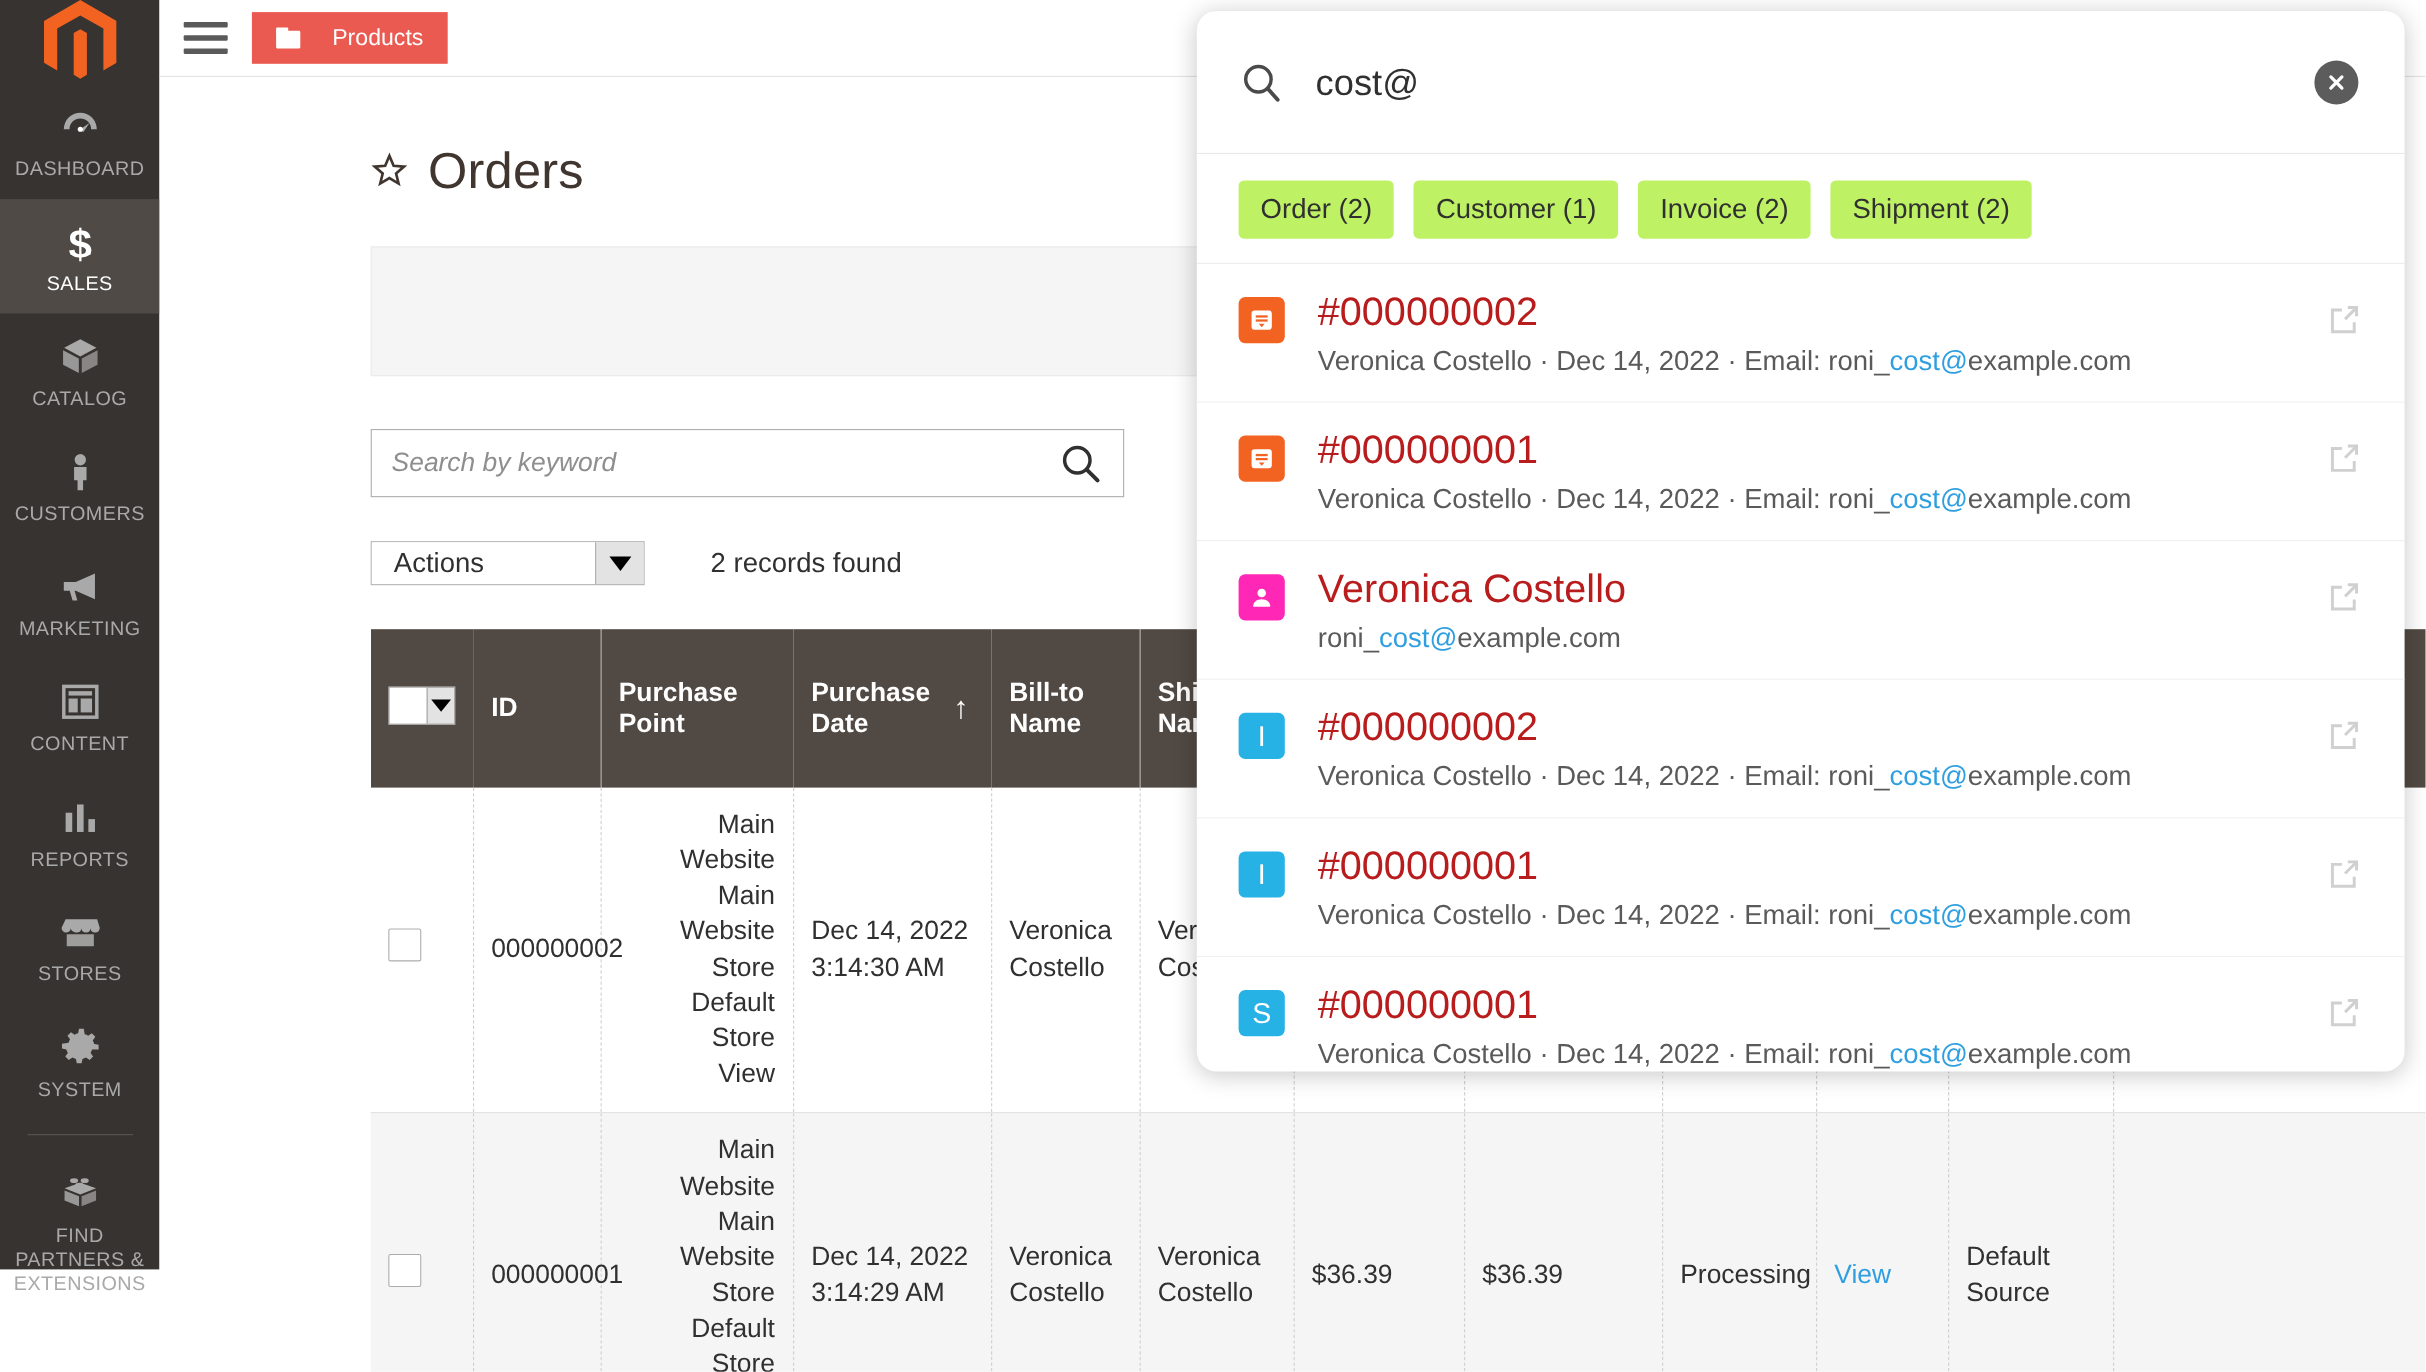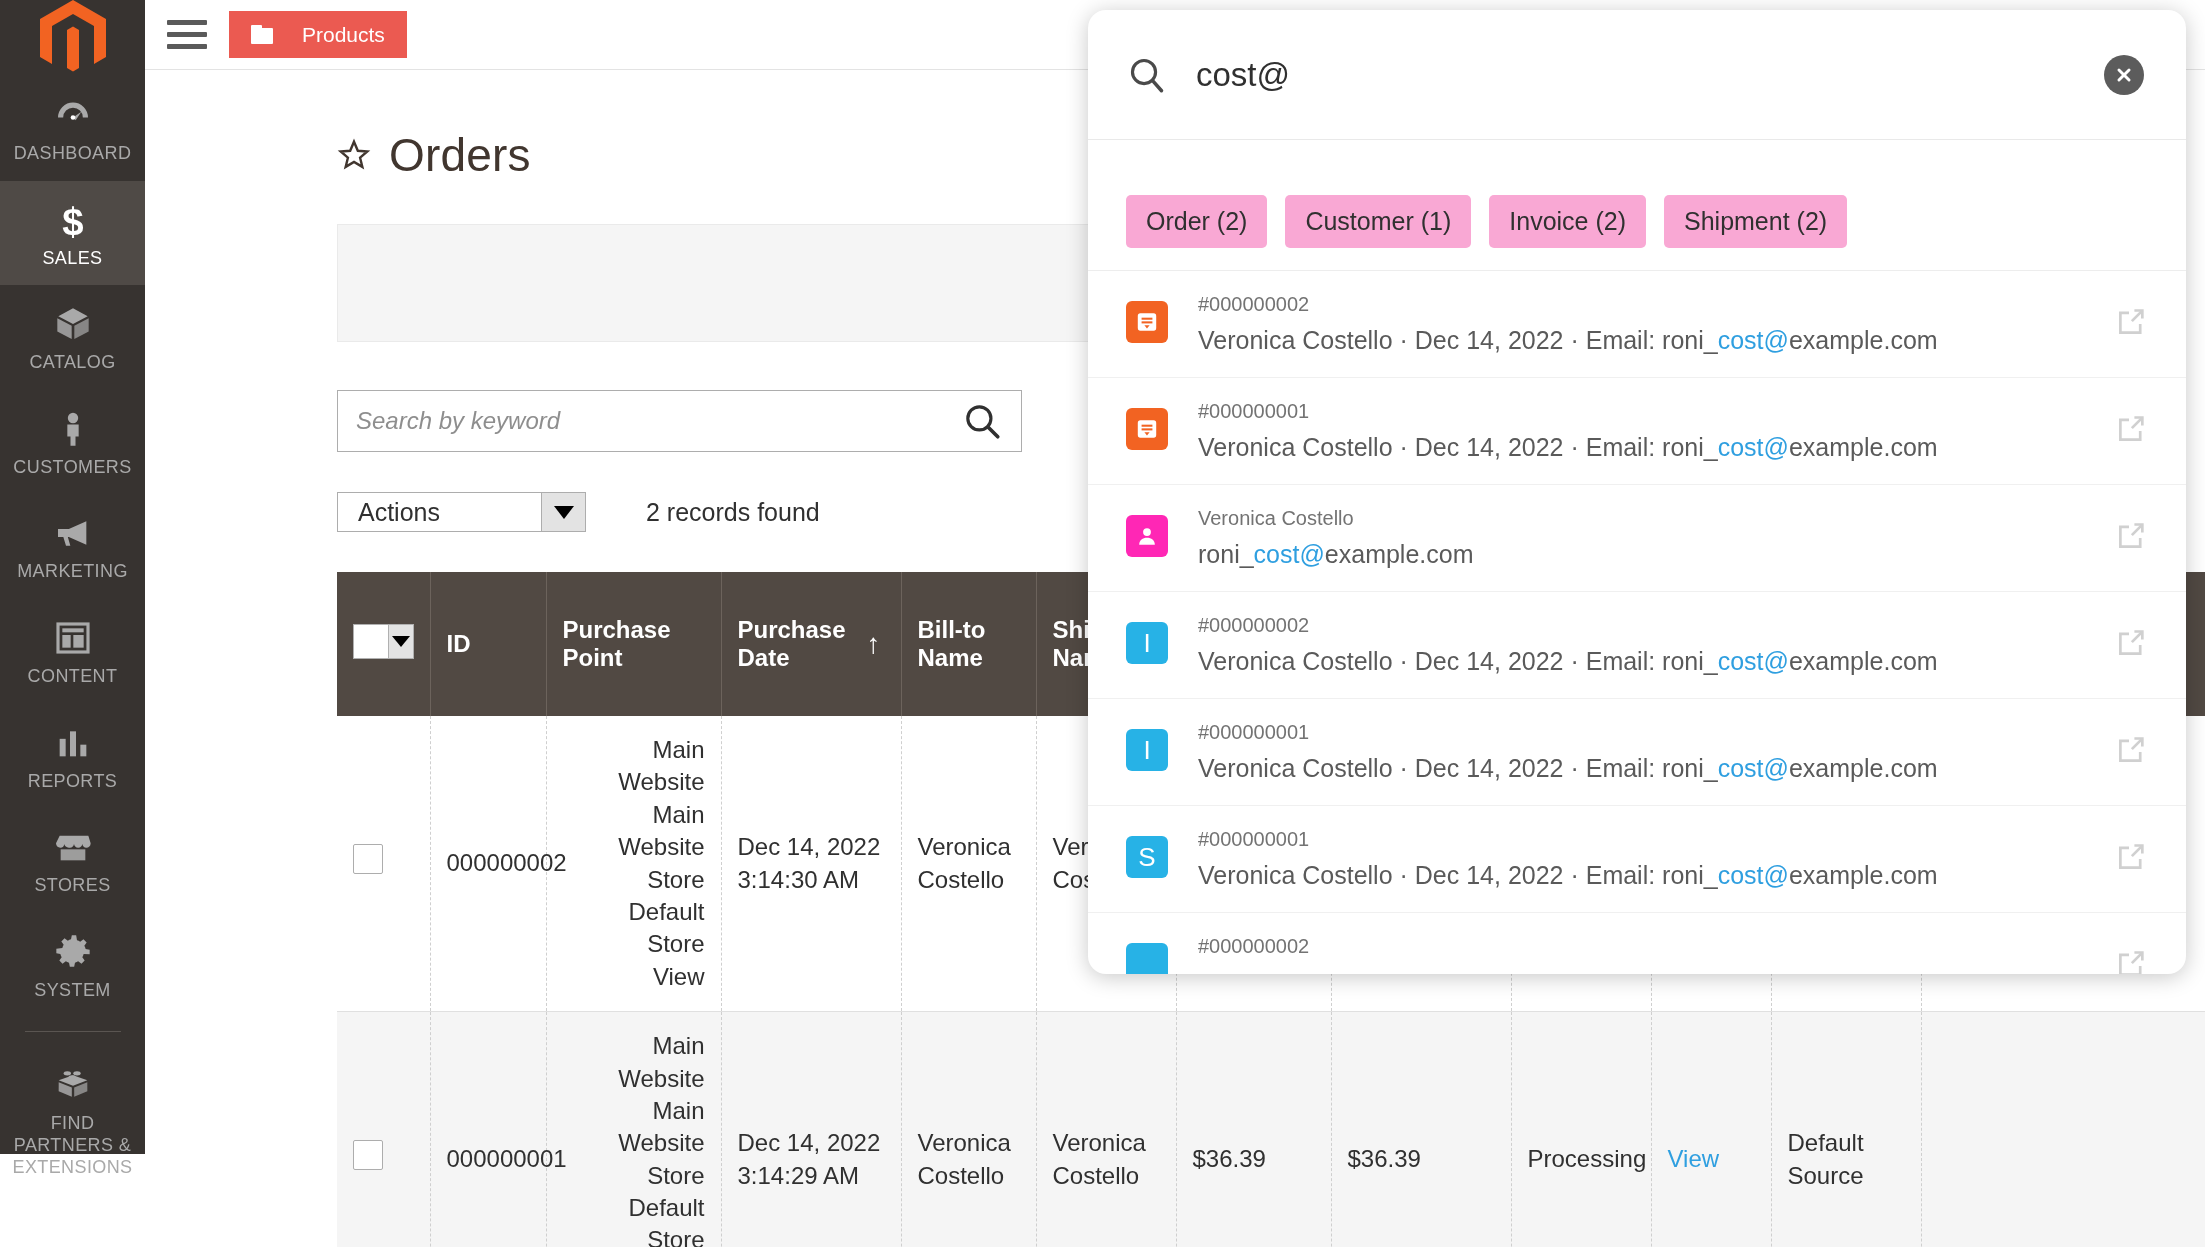--- a/index.html
+++ b/index.html
@@ -129,37 +129,37 @@
   }
   .gs-field .sico { margin-right: 28px; }
   .gs-field input {
     flex: 1; border: none; outline: none; font-size: 33px; color: #303030;
     font-family: "Liberation Sans", sans-serif;
   }
   .gs-clear { width: 40px; height: 40px; border-radius: 50%; background: #5c5c5c;
     display: flex; align-items: center; justify-content: center; cursor: pointer; flex: 0 0 auto; }
   .gs-tabs { display: flex; gap: 18px; padding: 24px 38px 22px 38px; border-bottom: 1px solid #ededed; }
   .gs-tab {
-    background: #f9a8d4; border-radius: 5px; padding: 12px 20px;
-    font-size: 25px; color: #303030; cursor: pointer; white-space: nowrap; margin-top: 31px;
+    background: #bef264; border-radius: 5px; padding: 12px 20px;
+    font-size: 25px; color: #303030; cursor: pointer; white-space: nowrap;
   }
   .gs-results { }
   .gs-item {
     display: flex; align-items: flex-start; gap: 30px;
     padding: 22px 38px 22px 38px; border-bottom: 1px solid #f0f0f0; cursor: pointer;
     position: relative; min-height: 104px;
   }
   .gs-item:last-child { border-bottom: none; }
   .gs-badge {
     width: 42px; height: 42px; border-radius: 6px; flex: 0 0 auto; margin-top: 8px;
     display: flex; align-items: center; justify-content: center;
     color: #fff; font-size: 26px; font-weight: 400; line-height: 1;
   }
   .gs-txt { flex: 1; min-width: 0; }
-  .gs-title { font-size: 20px; color: #737373; margin-bottom: 10px; }
+  .gs-title { font-size: 36px; color: #b91c1c; margin-bottom: 10px; }
   .gs-sub { font-size: 25px; color: #5a5a5a; }
   .gs-sub .hl { color: #2f9fe0; }
   .gs-ext { flex: 0 0 auto; margin-top: 12px; }
 </style>
 </head>
 <body>
 
 <div class="app">
 
   <nav class="sidebar">

